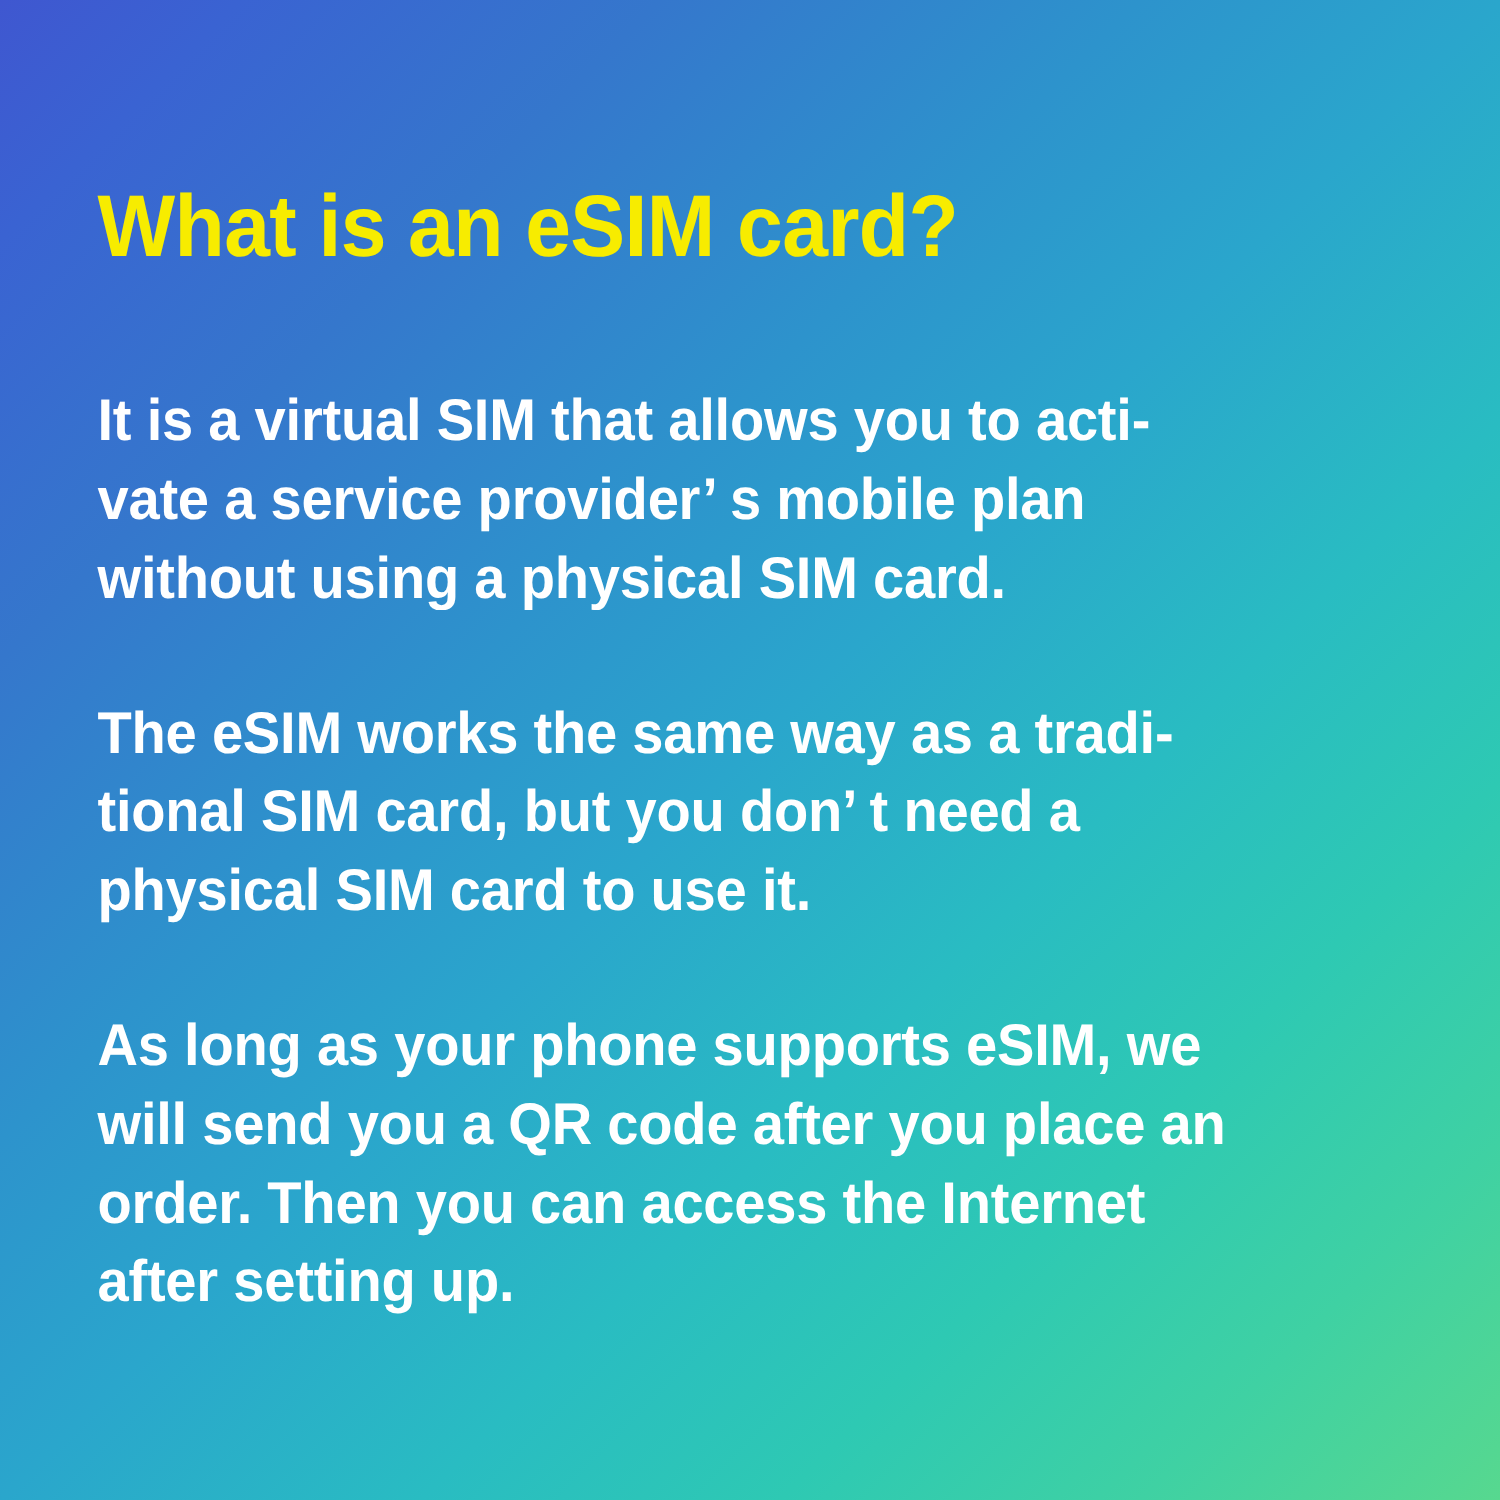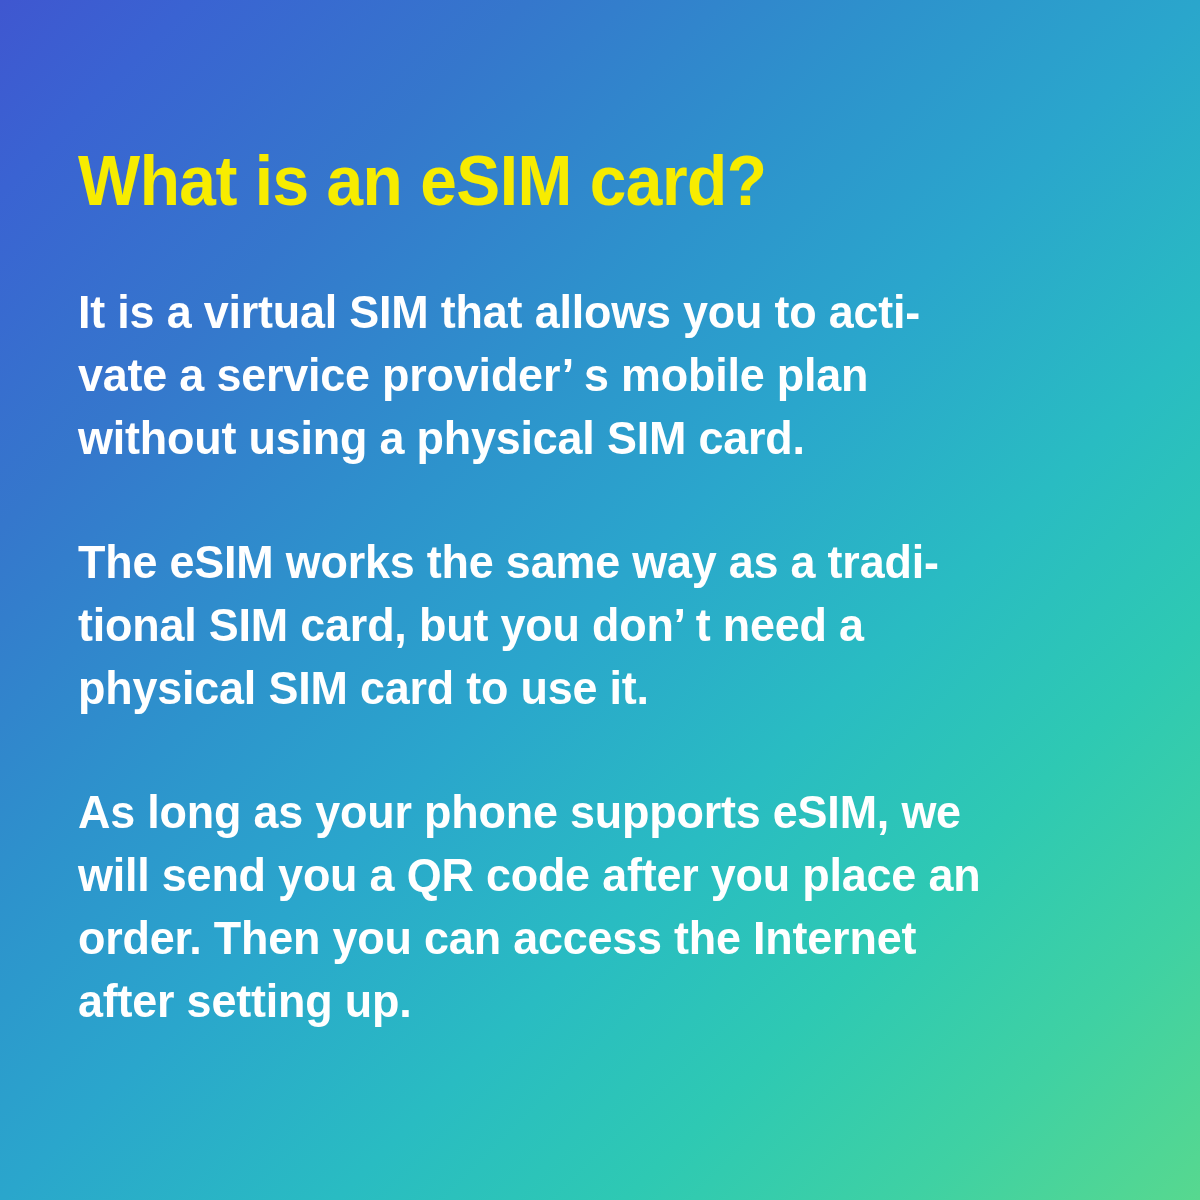--- a/index.html
+++ b/index.html
@@ -48,21 +48,21 @@
     letter-spacing: -0.5px;
     white-space: nowrap;
     transform: scaleX(0.94);
     transform-origin: left top;
   }
 
   
   .body-copy {
     position: absolute;
     left: 78px;
-    top: 280px;
+    top: 304px;
     width: 990px;
   }
 
   .para {
     color: #ffffff;
     font-size: 47px;
     font-weight: 700;
     line-height: 63px;
     letter-spacing: -0.2px;
     transform: scaleX(0.955);

